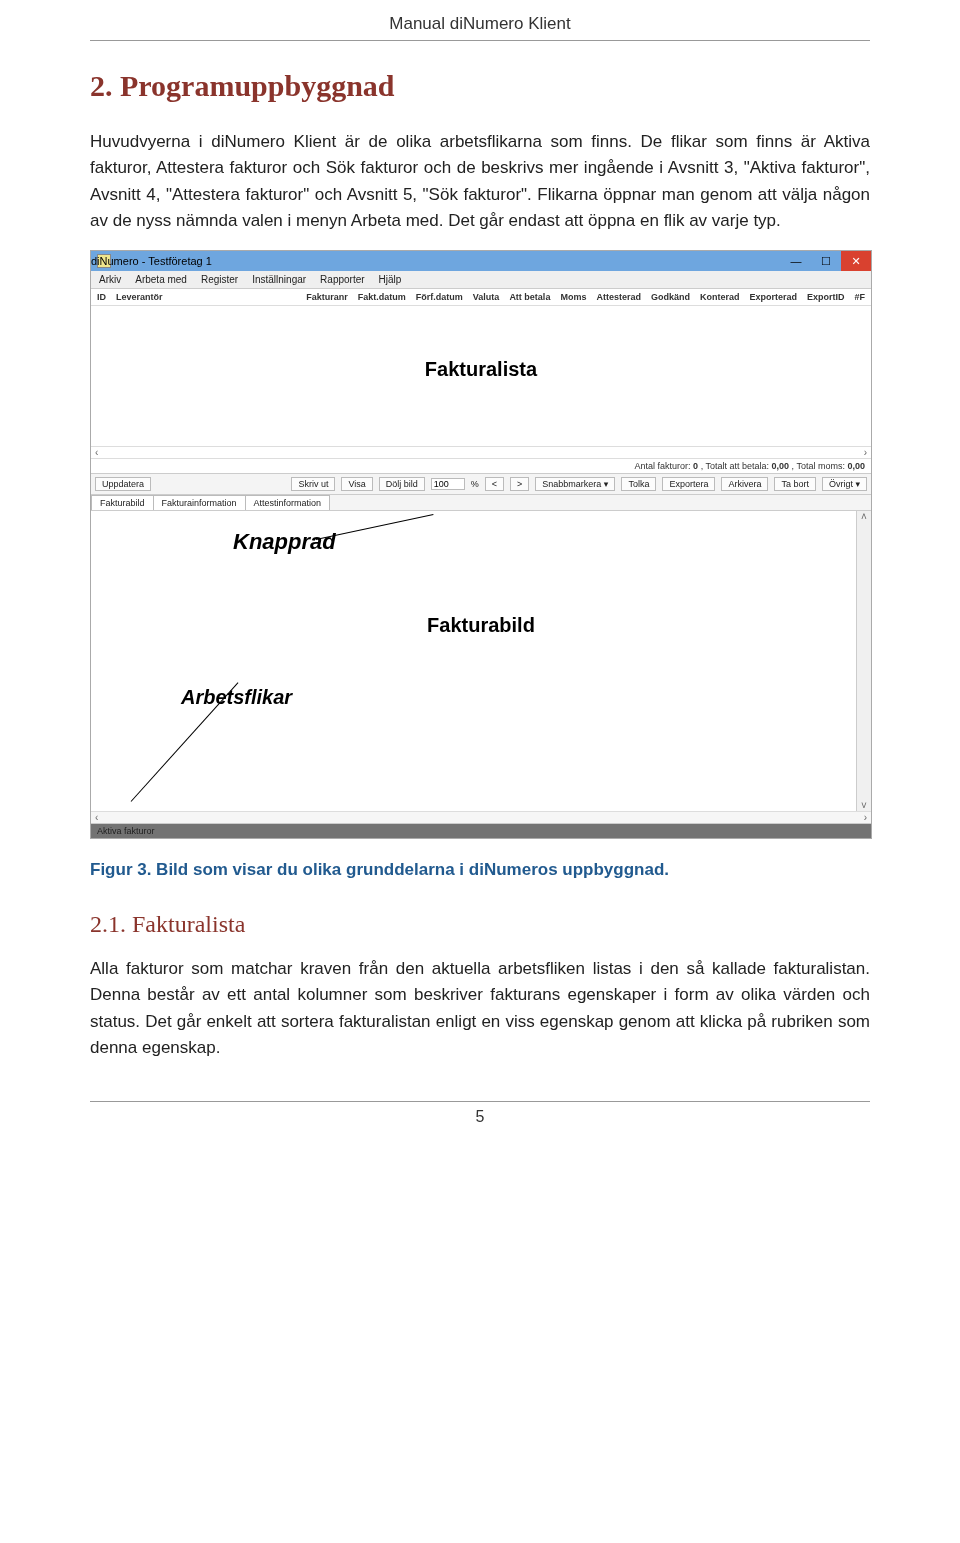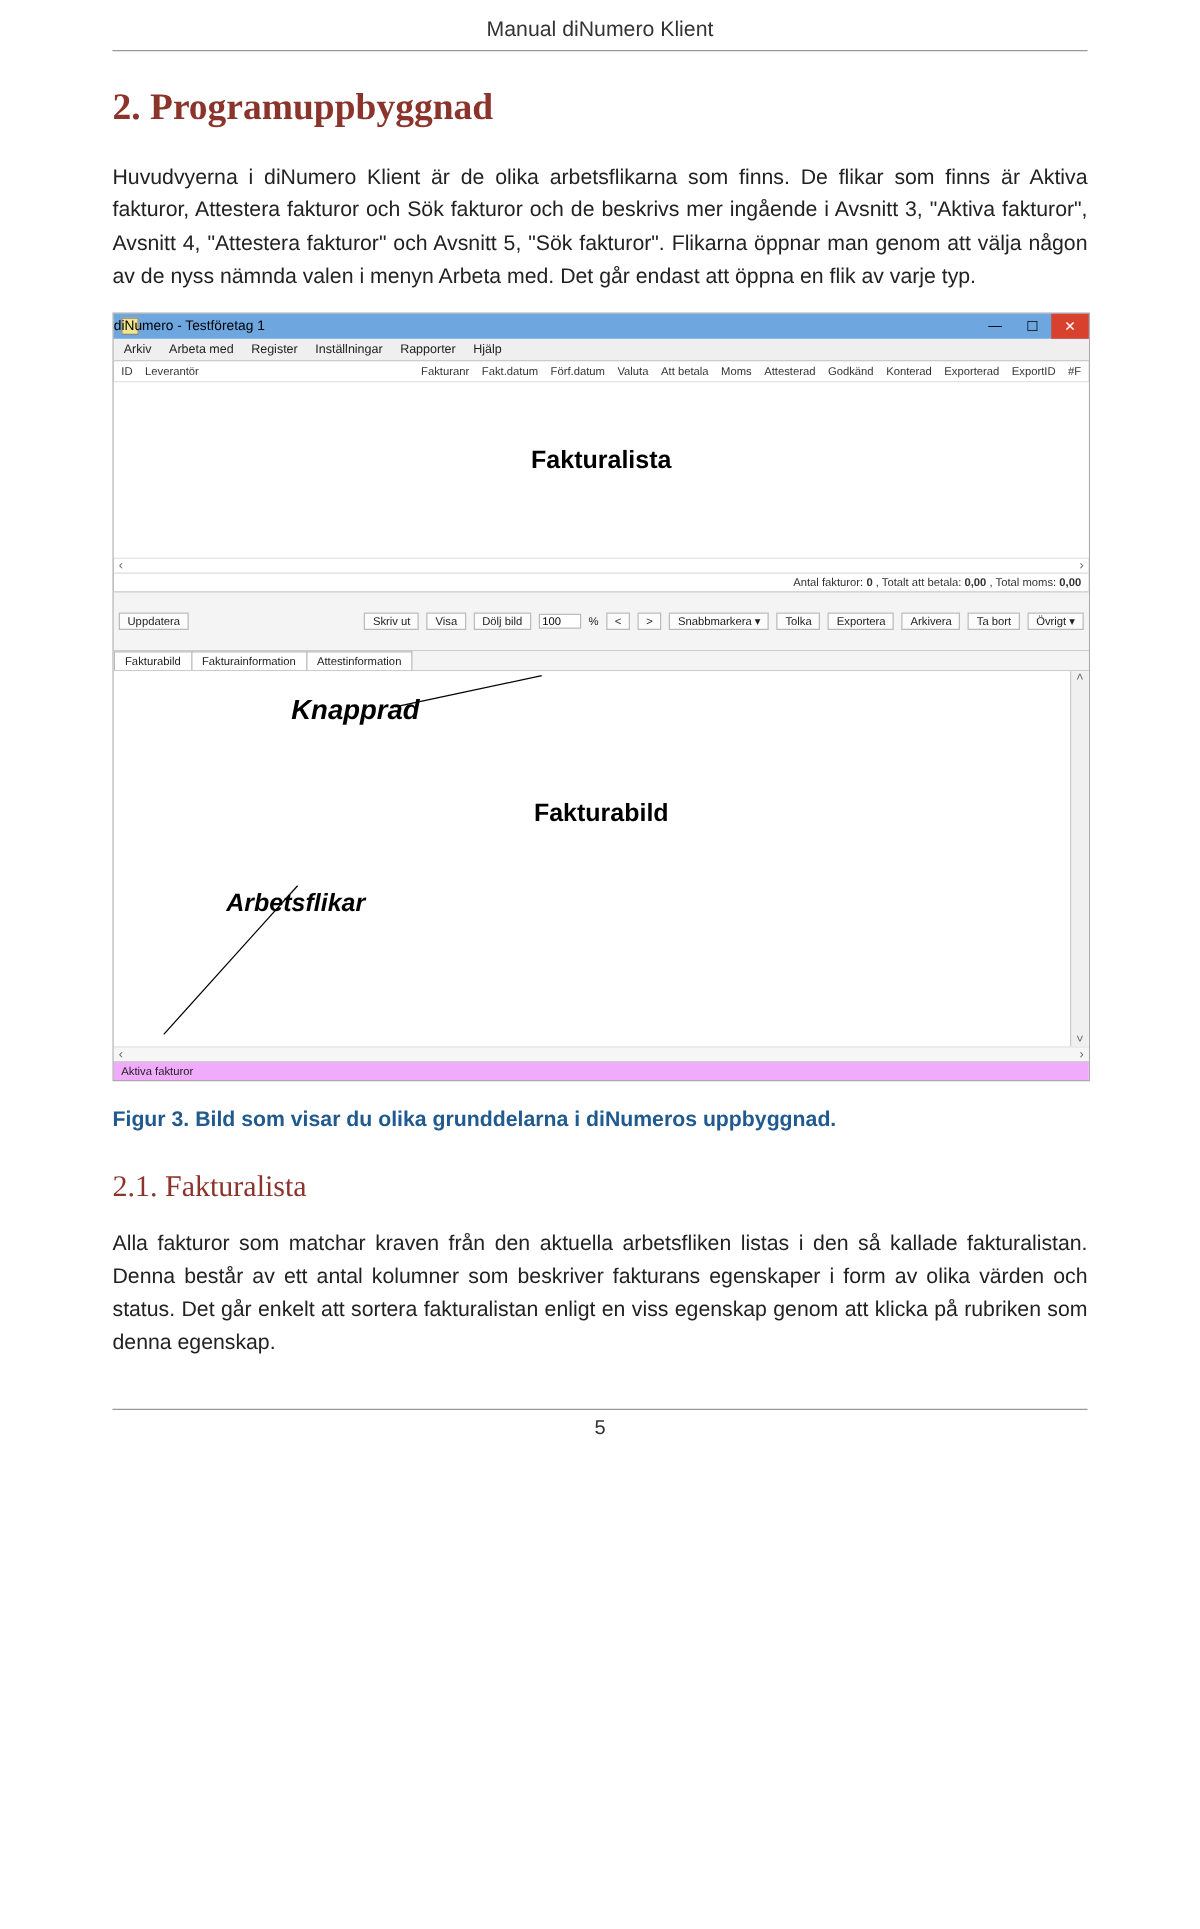--- a/index.html
+++ b/index.html
@@ -117,21 +117,21 @@
   .col-row {
     display: flex;
     gap: 10px;
     padding: 3px 6px;
     font-size: 9px;
     border-bottom: 1px solid #ddd;
     color: #333;
     flex-wrap: nowrap;
     overflow: hidden;
   }
-  .col-row span { white-space: nowrap; }
+  .col-row span { white-space: nowrap; font-weight: bold; }
   .list-area {
     position: relative;
     height: 140px;
     background: #fff;
   }
   .big-label {
     position: absolute;
     font-weight: bold;
     font-size: 20px;
     color: #000;
@@ -148,21 +148,21 @@
     text-align: right;
     font-size: 9px;
     padding: 2px 6px;
     border-top: 1px solid #ddd;
     color: #333;
   }
   .toolbar {
     display: flex;
     align-items: center;
     gap: 6px;
-    padding: 16px 4px;
+    padding: 3px 4px;
     font-size: 9px;
     background: #f4f4f4;
     border-top: 1px solid #ccc;
     border-bottom: 1px solid #ccc;
     flex-wrap: nowrap;
     overflow: hidden;
   }
   .toolbar .btn {
     border: 1px solid #bbb;
     background: #fcfcfc;
@@ -218,21 +218,21 @@
   }
   .line-pointer {
     position: absolute;
     border-top: 1px solid #000;
     transform-origin: left center;
   }
   .footer-tab {
     font-size: 9px;
     padding: 2px 6px;
     border-top: 1px solid #ccc;
-    background: #f0abfc;
+    background: #737373;
   }
 </style>
 </head>
 <body>
 
 <div class="page">
   <div class="running-header">Manual diNumero Klient</div>
   <hr class="top-rule">
 
   <h1 class="section">2. Programuppbyggnad</h1>

